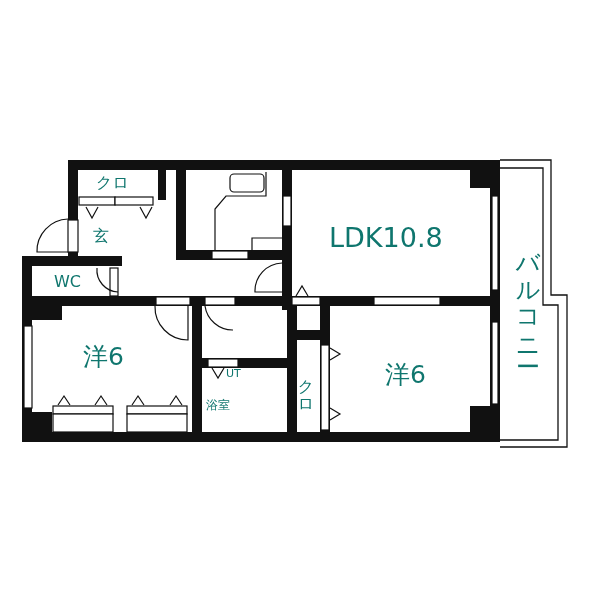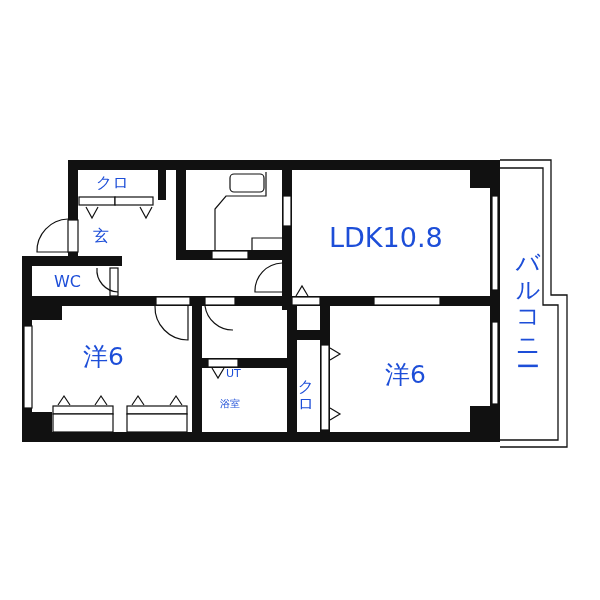--- a/index.html
+++ b/index.html
@@ -1,18 +1,18 @@
 <!DOCTYPE html>
 <html><head>
 <meta charset="utf-8">
 <style>
   html, body { margin:0; padding:0; background:#ffffff; }
   body { width:600px; height:600px; position:relative; overflow:hidden; font-family:"DejaVu Sans", sans-serif; }
   svg { position:absolute; left:0; top:0; }
-  .lbl { position:absolute; color:#1d4ed8; white-space:nowrap; font-family:"DejaVu Sans", sans-serif; }
+  .lbl { position:absolute; color:#0f766e; white-space:nowrap; font-family:"DejaVu Sans", sans-serif; }
   .vert { writing-mode: vertical-rl; text-orientation: upright; letter-spacing:2px; }
 </style>
 </head>
 <body>
 
 <svg width="600" height="600" viewBox="0 0 600 600">
   <g fill="#111" stroke="none">
 
     <rect x="68" y="160" width="432" height="10"></rect>
     <rect x="22" y="432" width="478" height="10"></rect>
@@ -103,15 +103,15 @@
   </g>
 </svg>
 
 <div class="lbl" style="left:96px;top:173px;font-size:16px;">クロ</div>
 <div class="lbl" style="left:93px;top:226px;font-size:16px;">玄</div>
 <div class="lbl" style="left:42px;top:272px;font-size:16px;margin-left:12px;">WC</div>
 <div class="lbl" style="left:329px;top:222px;font-size:27px;">LDK10.8</div>
 <div class="lbl vert" style="left:512px;top:236px;font-size:24px;">バルコニー</div>
 <div class="lbl" style="left:83px;top:340px;font-size:25px;">洋6</div>
 <div class="lbl" style="left:226px;top:325px;font-size:11px;margin-top:42px;">UT</div>
-<div class="lbl" style="left:220px;top:397px;font-size:10px;text-align:center;">浴室</div>
+<div class="lbl" style="left:206px;top:397px;font-size:12px;text-align:center;">浴室</div>
 <div class="lbl vert" style="left:295px;top:368px;font-size:16px;">クロ</div>
 <div class="lbl" style="left:385px;top:358px;font-size:25px;">洋6</div>
 
 </body></html>

